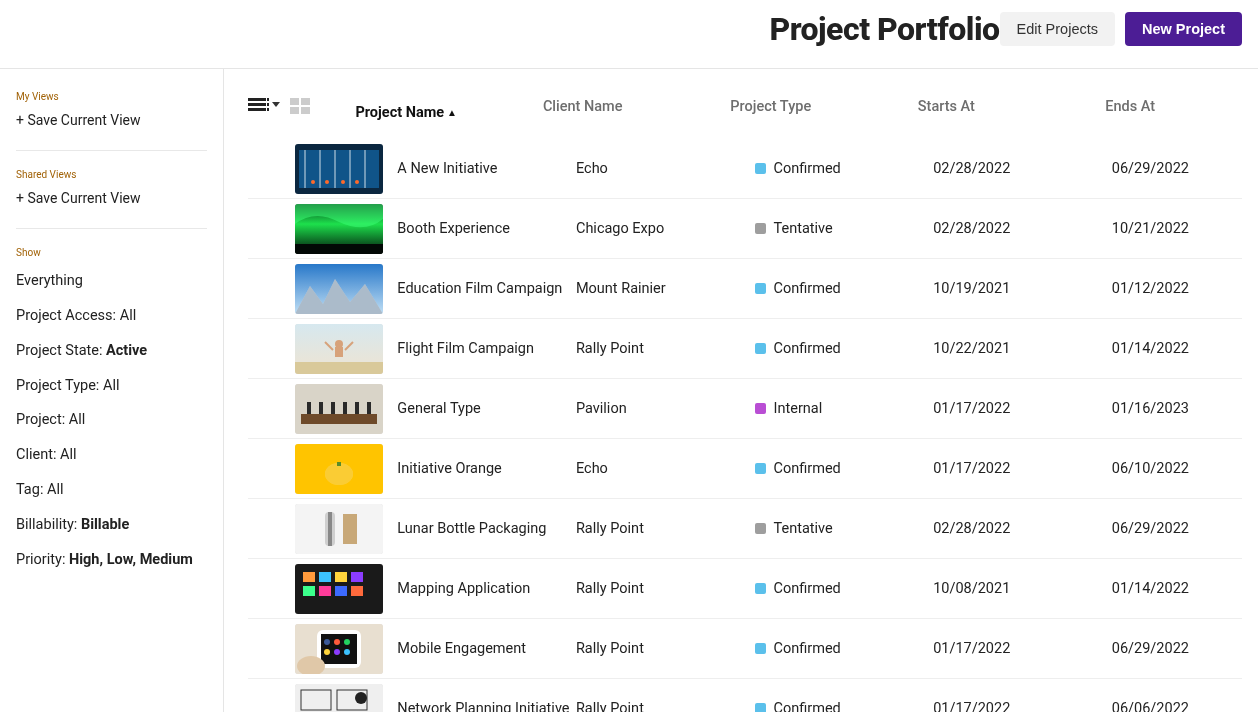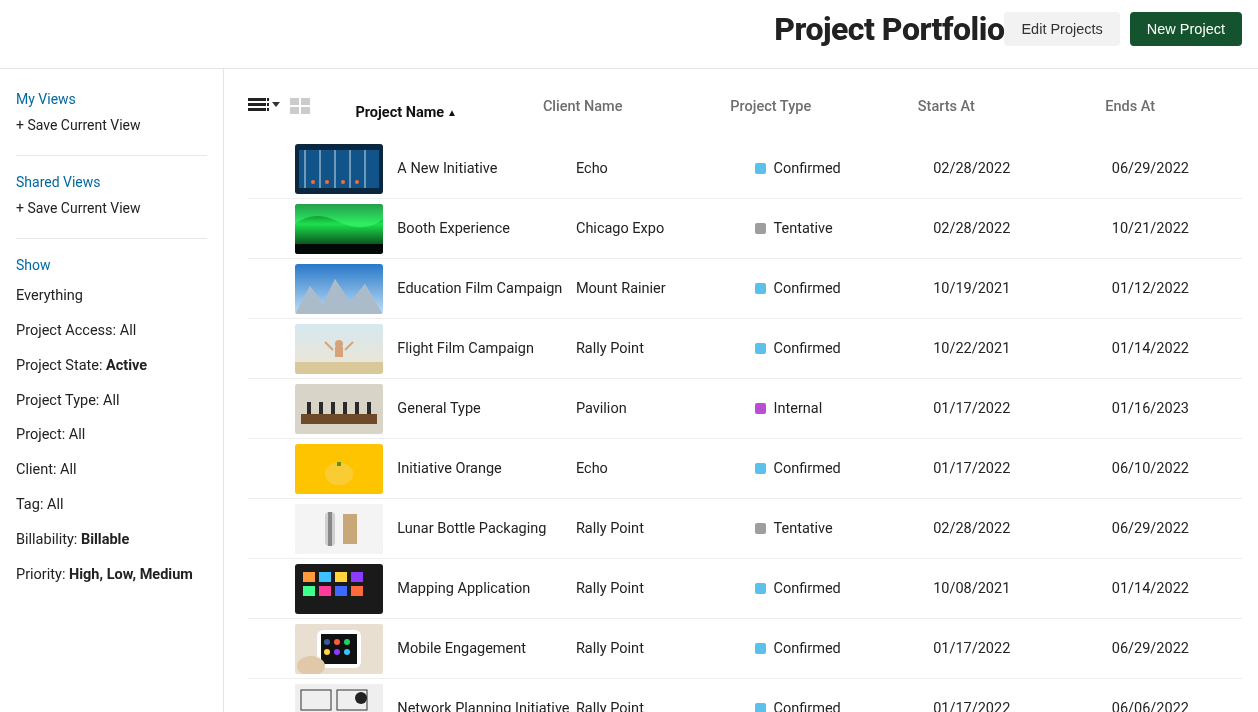--- a/index.html
+++ b/index.html
@@ -27,33 +27,34 @@
     font-size: 14.5px;
     border-radius: 4px;
     cursor: pointer;
     border: 1px solid transparent;
   }
   .btn-light {
     background: #f2f2f2;
     color: #333;
   }
   .btn-primary {
-    background: #14532d;
+    background: #4c1d95;
     color: #fff;
+    font-weight: bold;
   }
   .layout { display: flex; }
   .sidebar {
     width: 224px;
     min-width: 224px;
     border-right: 1px solid #e5e5e5;
     padding: 22px 16px 16px 16px;
   }
   .side-heading {
-    color: #0369a1;
-    font-size: 14px;
+    color: #a16207;
+    font-size: 10px;
     margin-bottom: 6px;
   }
   .side-link {
     font-size: 14px;
     color: #222;
     cursor: pointer;
     padding: 4px 0;
   }
   .side-group { margin-bottom: 18px; }
   .side-divider { border-top: 1px solid #e8e8e8; margin: 10px 0 18px; }

